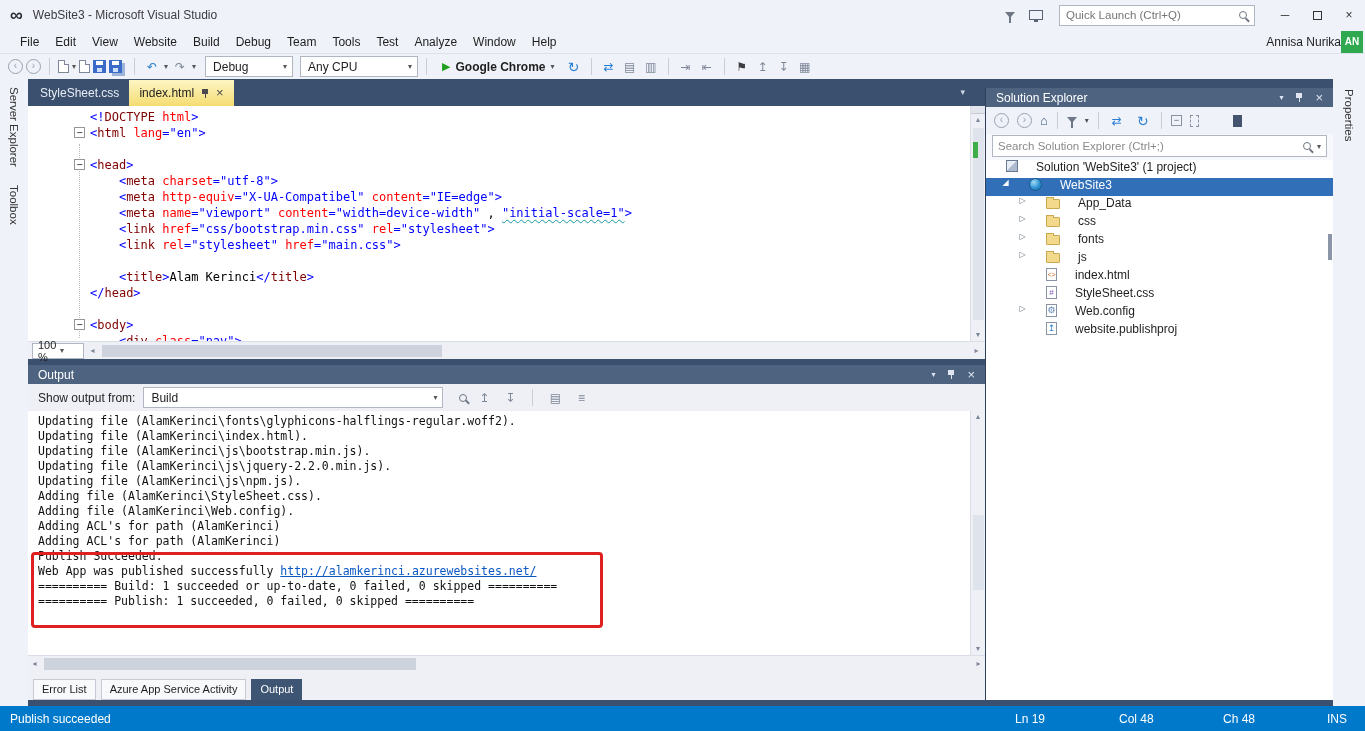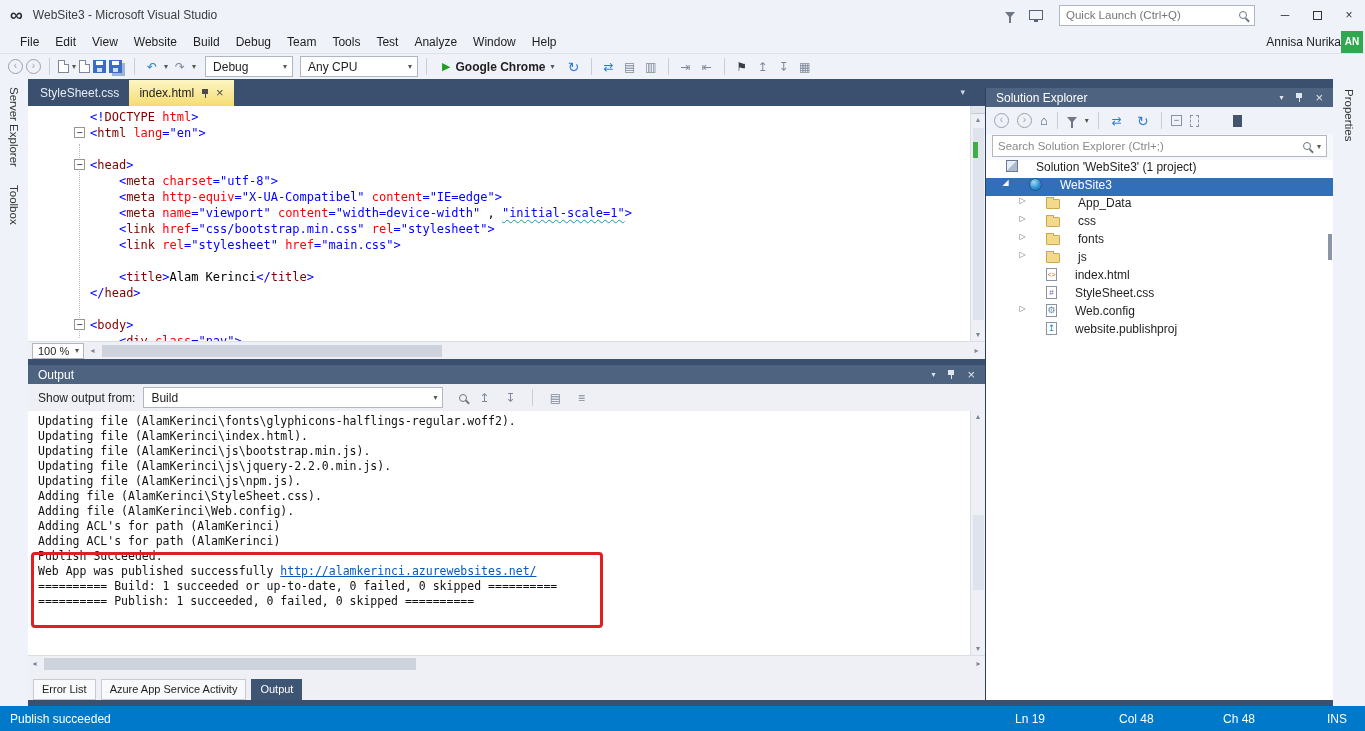--- a/index.html
+++ b/index.html
@@ -84,21 +84,21 @@
   .tk-warn{color:#0000ff;text-decoration:underline wavy #169ba0 1px;text-underline-offset:2px}
   .tk-ol{color:#111}
   .tk-link{color:var(--link-blue,#0a58c4);text-decoration:underline}
   .editor-vscroll{position:absolute;top:26px;right:0;width:15px;height:235px;background:#eef0f5;border-left:1px solid #dadee6}
   .vs-split{height:8px;border-bottom:1px solid #c5cad4;background:#e2e5ec}
   .sb-arrow{display:block;text-align:center;font-size:7px;color:#7e8799;height:12px;line-height:12px}
   .sb-arrow.bottom{position:absolute;bottom:0;left:0;right:0}
   .vthumb{position:absolute;left:2px;width:11px;background:#dfe3ec}
   .green-marker{position:absolute;left:2px;top:36px;width:5px;height:16px;background:#3fae49}
   .zoom-row{position:absolute;left:0;bottom:0;width:957px;height:18px;background:#eef0f5;border-top:1px solid #dadee6;display:flex;align-items:center}
-  .zoom-combo{width:52px;height:16px;margin-left:4px;background:#fff;border:1px solid #b0b6c2;display:flex;align-items:center;font-size:11px;padding:0 4px 0 5px}
+  .zoom-combo{width:52px;height:16px;margin-left:4px;background:#fff;border:1px solid #b0b6c2;display:flex;align-items:center;font-size:11px;padding:0 19px 0 5px}
   .zoom-combo .chev{margin-left:auto}
   .hscroll{flex:1;height:16px;margin:0 2px;position:relative}
   .h-arrow{position:absolute;top:0;width:13px;height:16px;font-size:8px;color:#7e8799;text-align:center;line-height:16px}
   .h-arrow.left{left:0}.h-arrow.right{right:0}
   .hthumb{position:absolute;top:2px;height:12px;background:#cdd2dc}
 
   
   .output-panel{position:absolute;left:28px;top:365px;width:957px;height:335px;background:#eef0f5}
   .panel-titlebar{height:19px;background:var(--panel-titlebar-bg,#4d6380);color:#fff;display:flex;align-items:center;padding-left:10px;font-size:12px}
   .pt-icons{margin-left:auto;display:flex;align-items:center;gap:12px;margin-right:10px;color:#dfe6f2}

